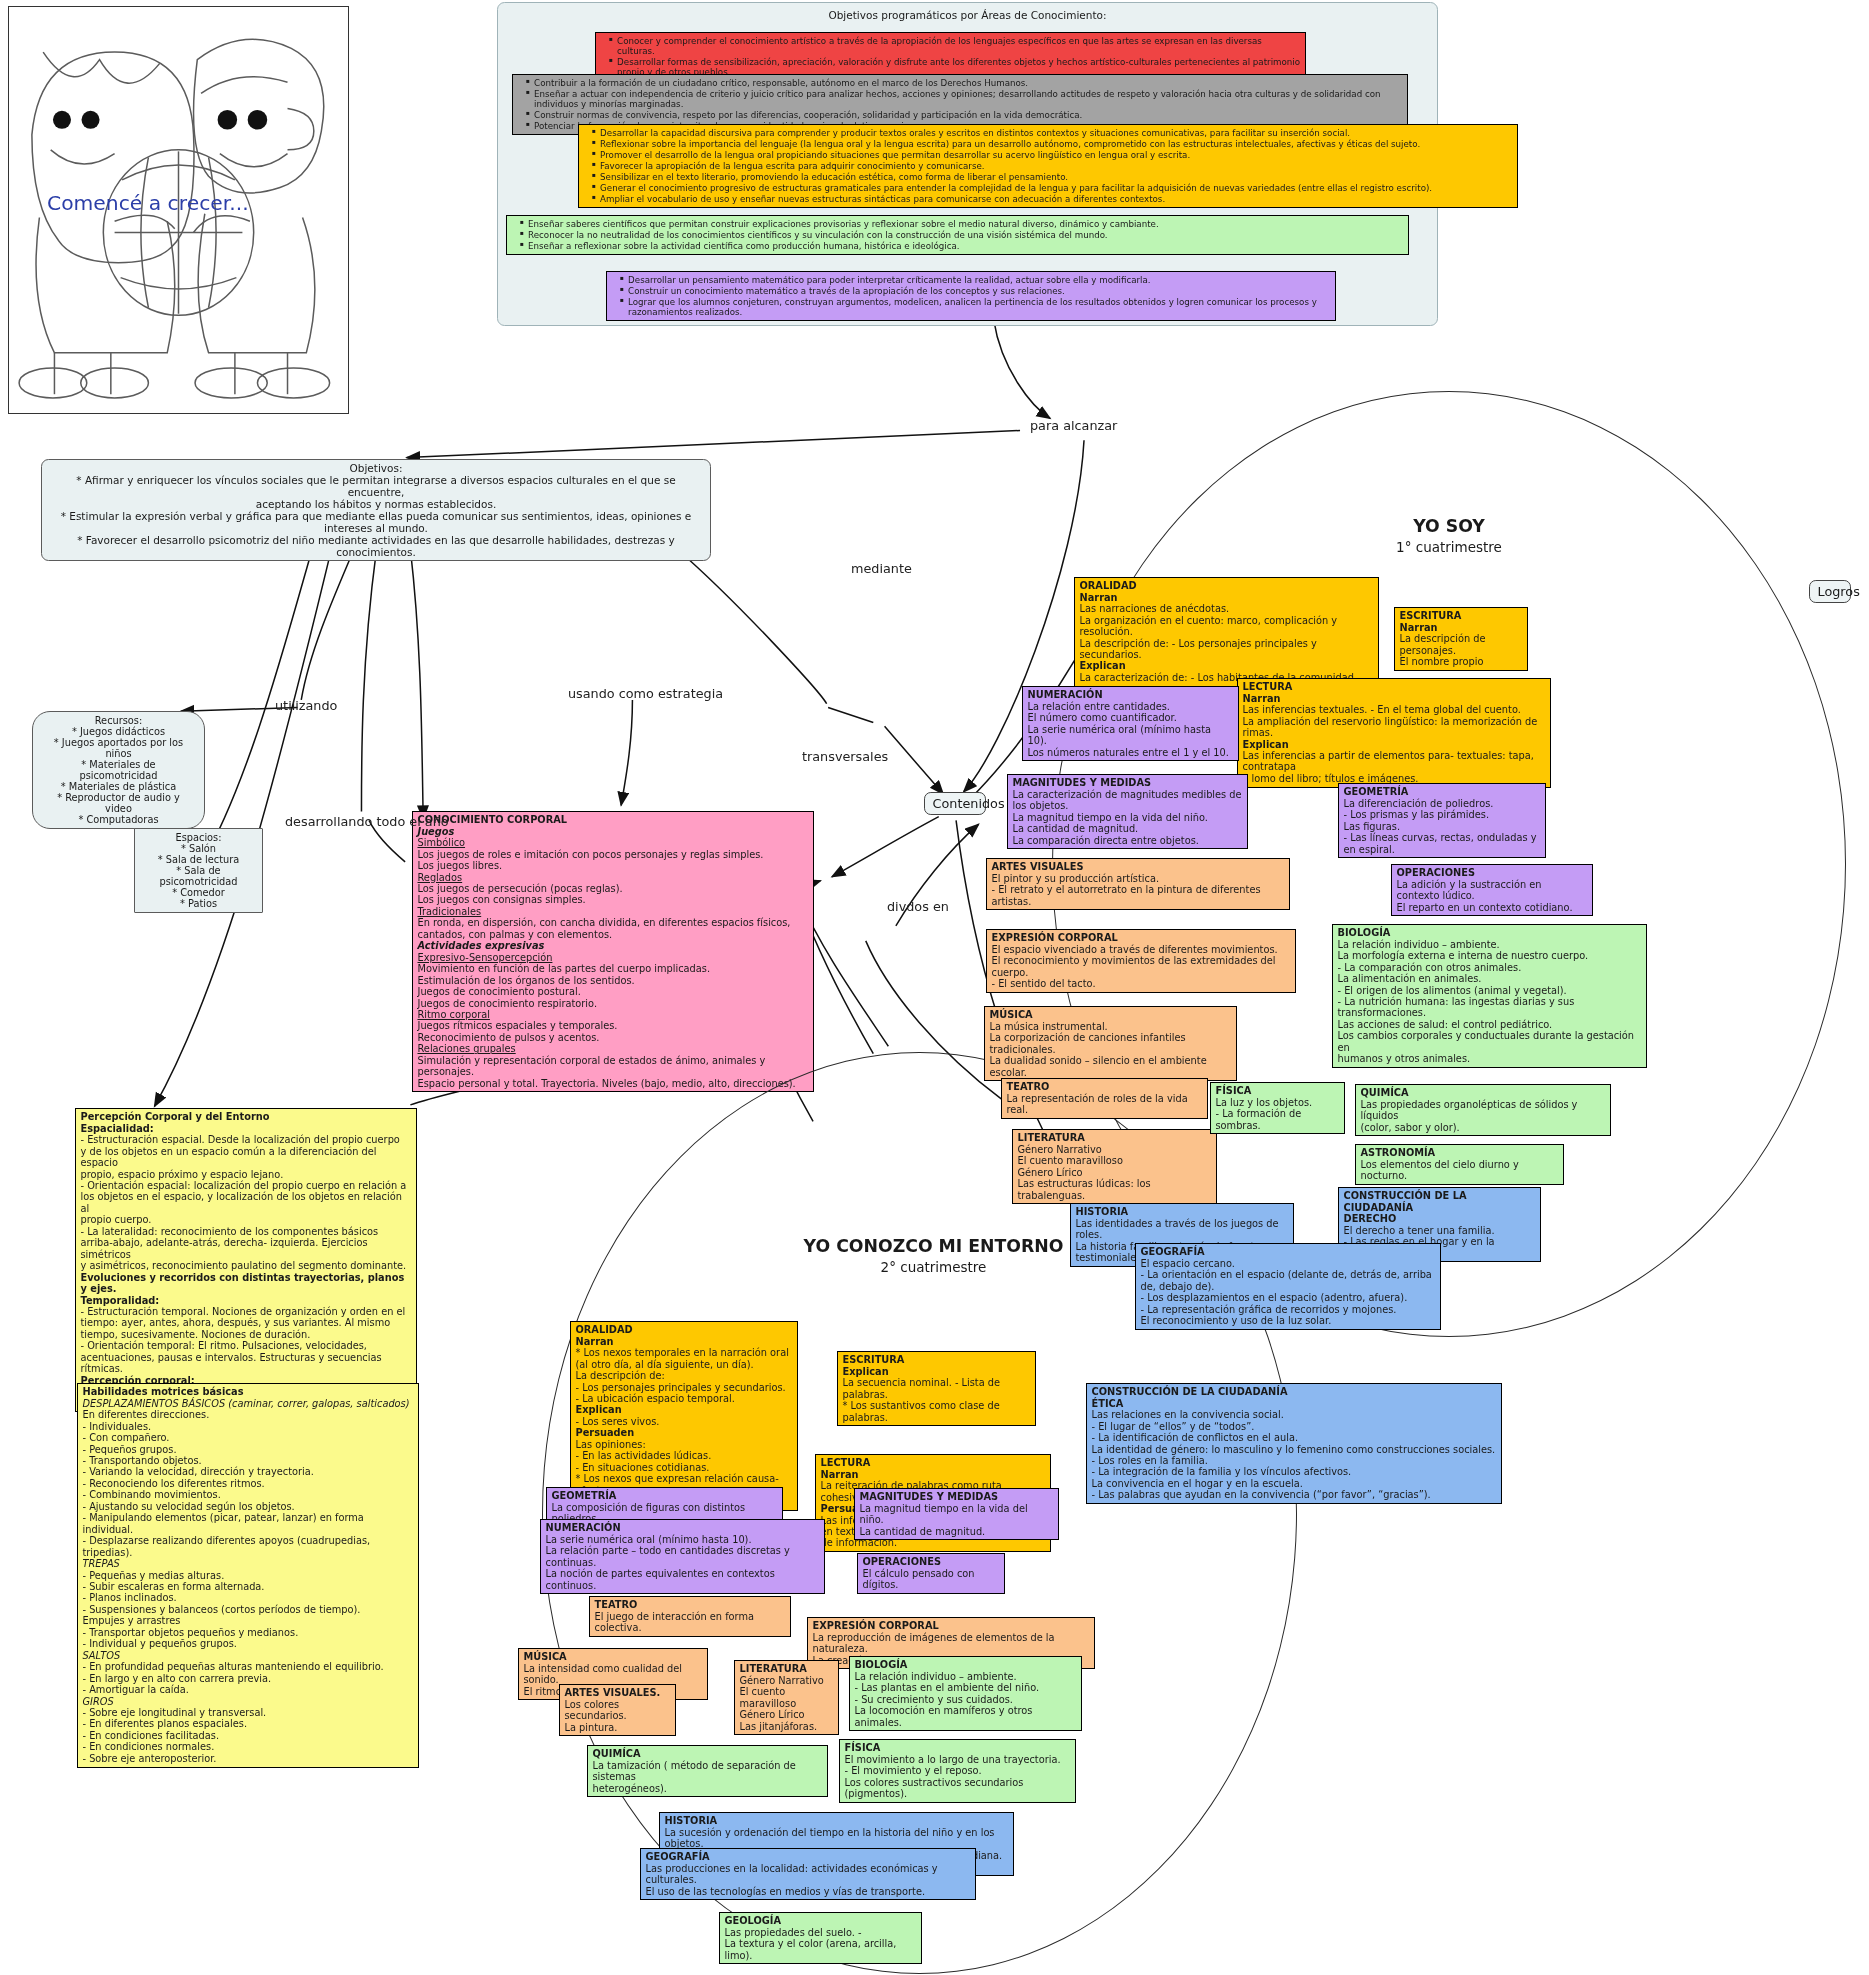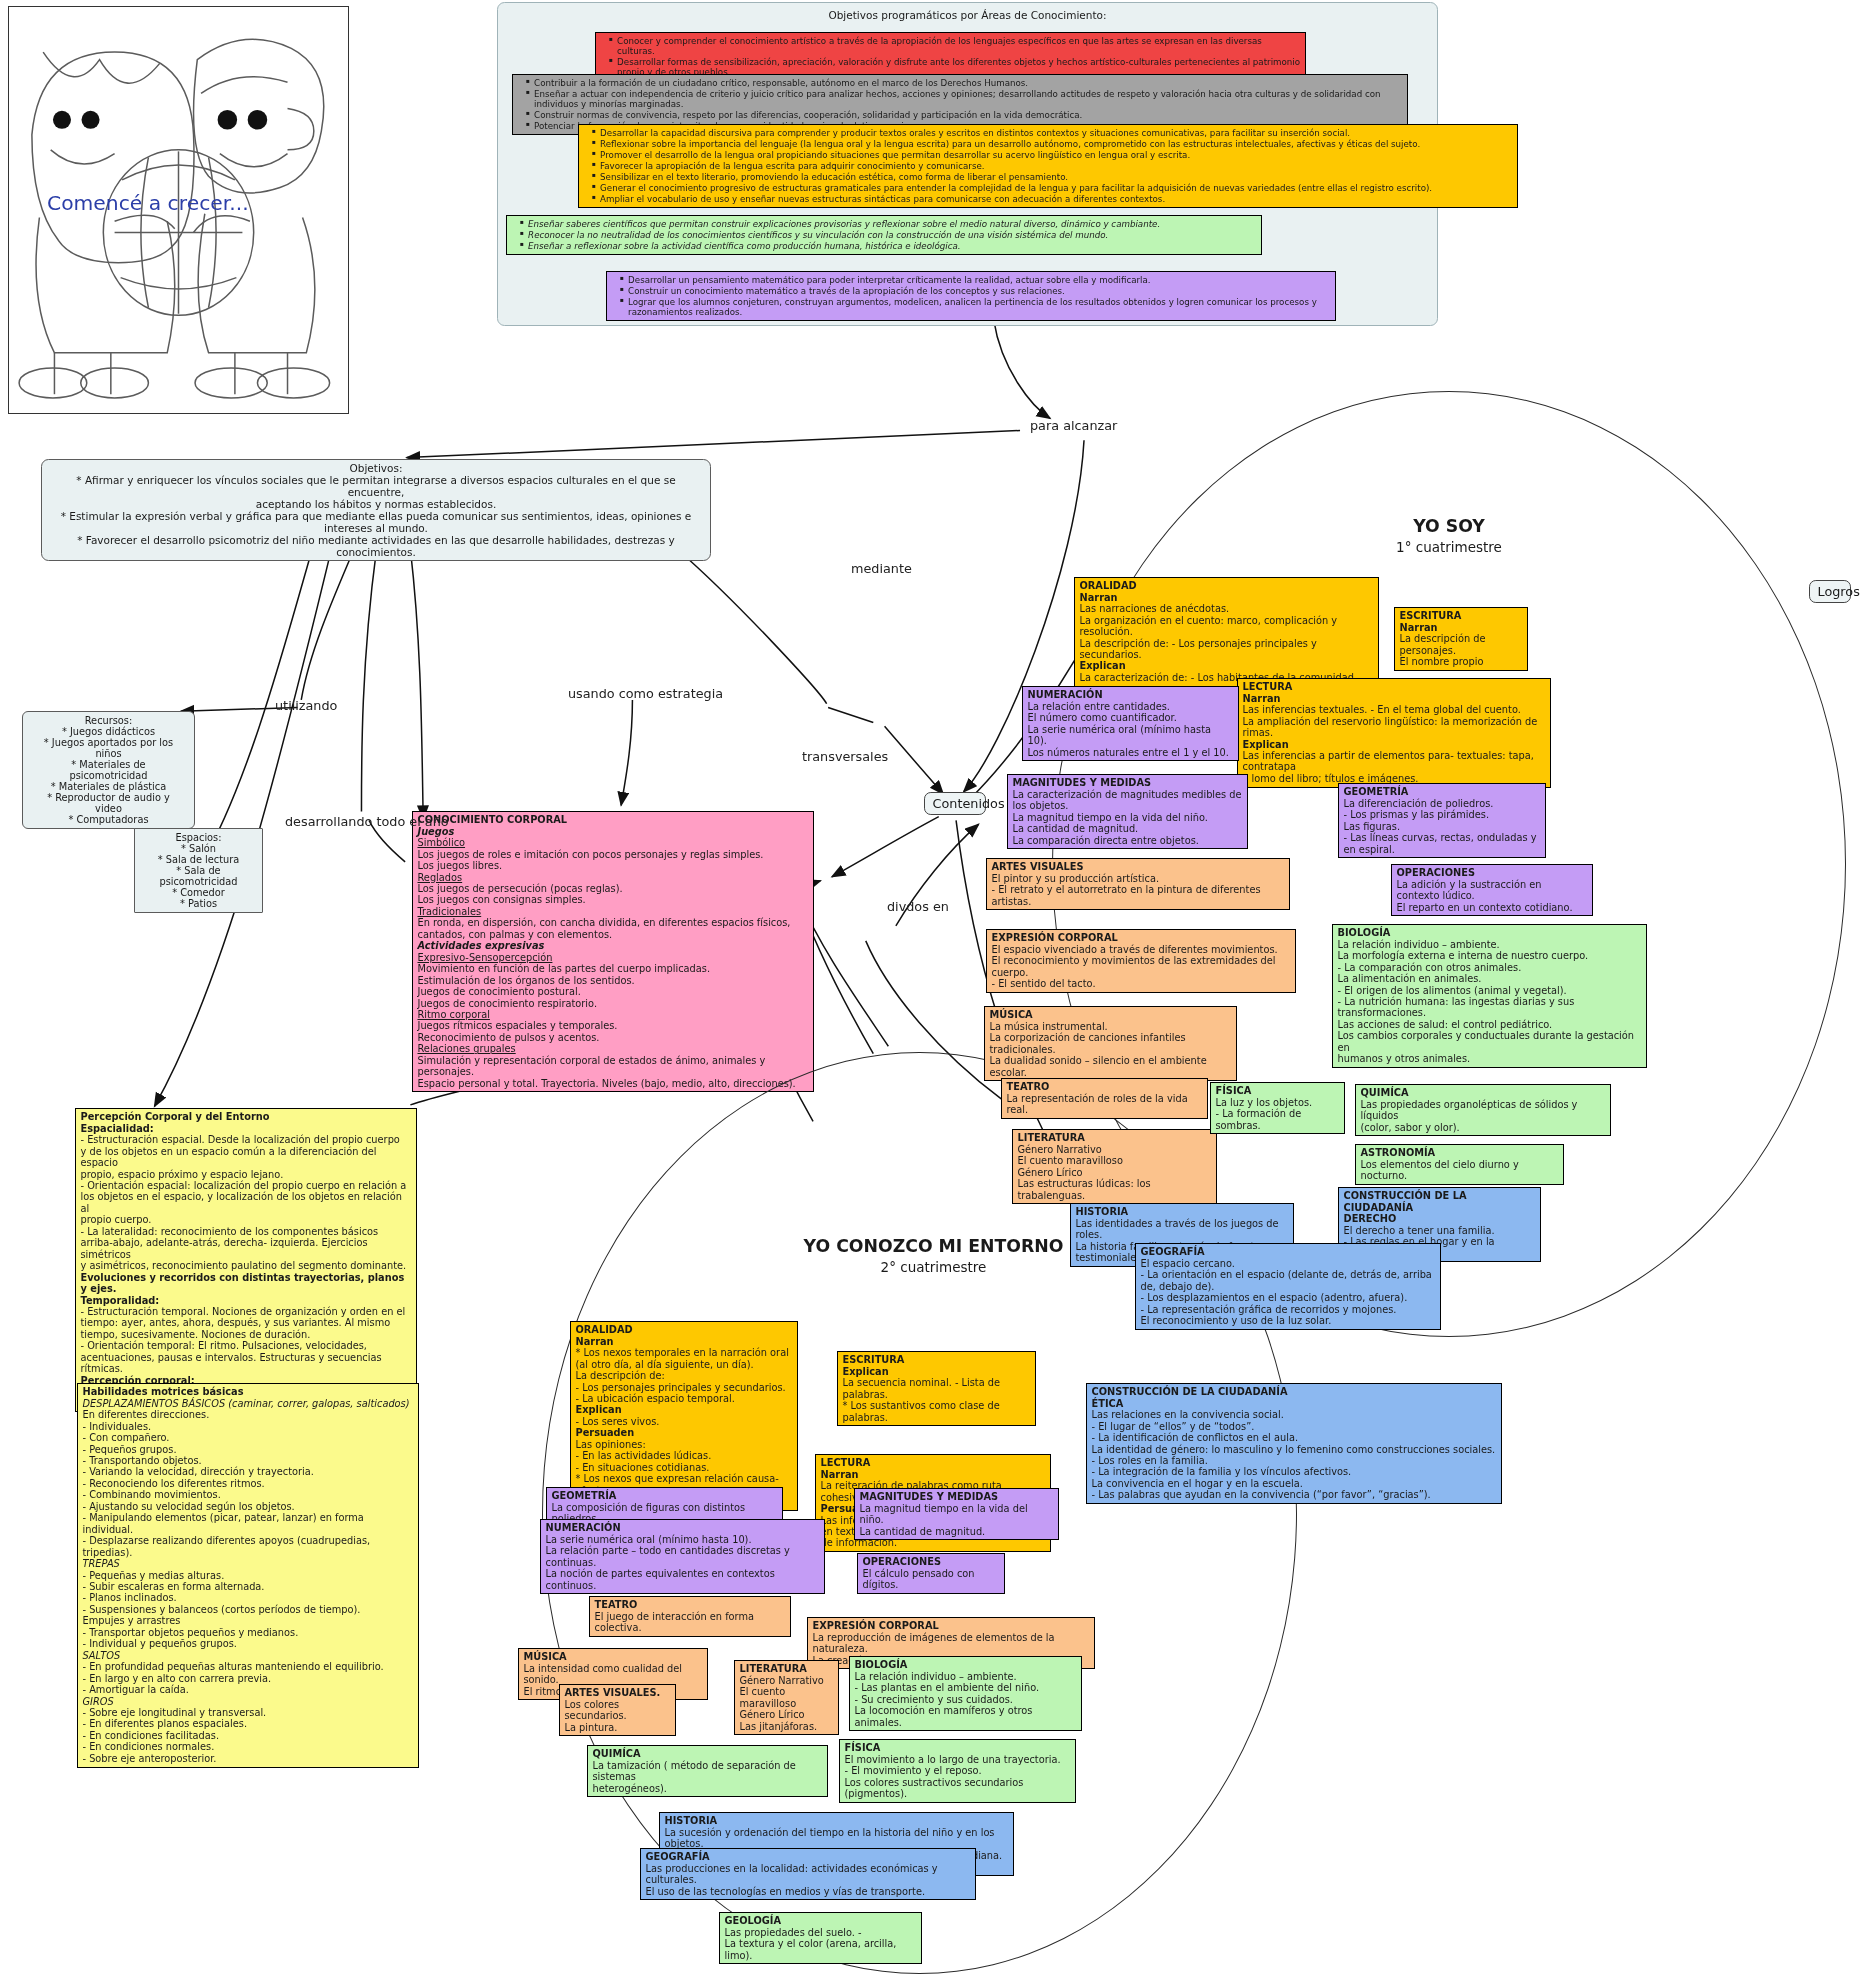--- a/index.html
+++ b/index.html
@@ -159,21 +159,21 @@
     <ul class="bl t11">
         <li>Desarrollar la capacidad discursiva para comprender y producir textos orales y escritos en distintos contextos y situaciones comunicativas, para facilitar su inserción social.</li>
         <li>Reflexionar sobre la importancia del lenguaje (la lengua oral y la lengua escrita) para un desarrollo autónomo, comprometido con las estructuras intelectuales, afectivas y éticas del sujeto.</li>
         <li>Promover el desarrollo de la lengua oral propiciando situaciones que permitan desarrollar su acervo lingüístico en lengua oral y escrita.</li>
         <li>Favorecer la apropiación de la lengua escrita para adquirir conocimiento y comunicarse.</li>
         <li>Sensibilizar en el texto literario, promoviendo la educación estética, como forma de liberar el pensamiento.</li>
         <li>Generar el conocimiento progresivo de estructuras gramaticales para entender la complejidad de la lengua y para facilitar la adquisición de nuevas variedades (entre ellas el registro escrito).</li>
         <li>Ampliar el vocabulario de uso y enseñar nuevas estructuras sintácticas para comunicarse con adecuación a diferentes contextos.</li>
       </ul>
   </div>
-  <div class="node box c-green" style="left:506px;top:215px;width:756px;font-style:italic;">
+  <div class="node box c-green" style="left:506px;top:215px;width:903px;">
     <ul class="bl t11">
         <li>Enseñar saberes científicos que permitan construir explicaciones provisorias y reflexionar sobre el medio natural diverso, dinámico y cambiante.</li>
         <li>Reconocer la no neutralidad de los conocimientos científicos y su vinculación con la construcción de una visión sistémica del mundo.</li>
         <li>Enseñar a reflexionar sobre la actividad científica como producción humana, histórica e ideológica.</li>
       </ul>
   </div>
   <div class="node box c-purple" style="left:606px;top:271px;width:730px;">
     <ul class="bl t11">
         <li>Desarrollar un pensamiento matemático para poder interpretar críticamente la realidad, actuar sobre ella y modificarla.</li>
         <li>Construir un conocimiento matemático a través de la apropiación de los conceptos y sus relaciones.</li>
@@ -184,21 +184,21 @@
   <div class="node rounded" style="left:41px;top:459px;width:670px;padding:2px 6px;">
     <div class="t14">
         <div class="ln">Objetivos:</div>
         <div class="ln">* Afirmar y enriquecer los vínculos sociales que le permitan integrarse a diversos espacios culturales en el que se encuentre,</div>
         <div class="ln">aceptando los hábitos y normas establecidos.</div>
         <div class="ln">* Estimular la expresión verbal y gráfica para que mediante ellas pueda comunicar sus sentimientos, ideas, opiniones e intereses al mundo.</div>
         <div class="ln">* Favorecer el desarrollo psicomotriz del niño mediante actividades en las que desarrolle habilidades, destrezas y conocimientos.</div>
       </div>
   </div>
 
-  <div class="node rounded" style="left:22px;top:711px;width:173px;padding:3px 20px;border-radius:6px;">
+  <div class="node rounded" style="left:32px;top:711px;width:173px;padding:3px 20px;border-radius:18px;">
     <div class="t13">
         <div class="ln">Recursos:</div>
         <div class="ln">* Juegos didácticos</div>
         <div class="ln">* Juegos aportados por los niños</div>
         <div class="ln">* Materiales de psicomotricidad</div>
         <div class="ln">* Materiales de plástica</div>
         <div class="ln">* Reproductor de audio y video</div>
         <div class="ln">* Computadoras</div>
       </div>
   </div>

